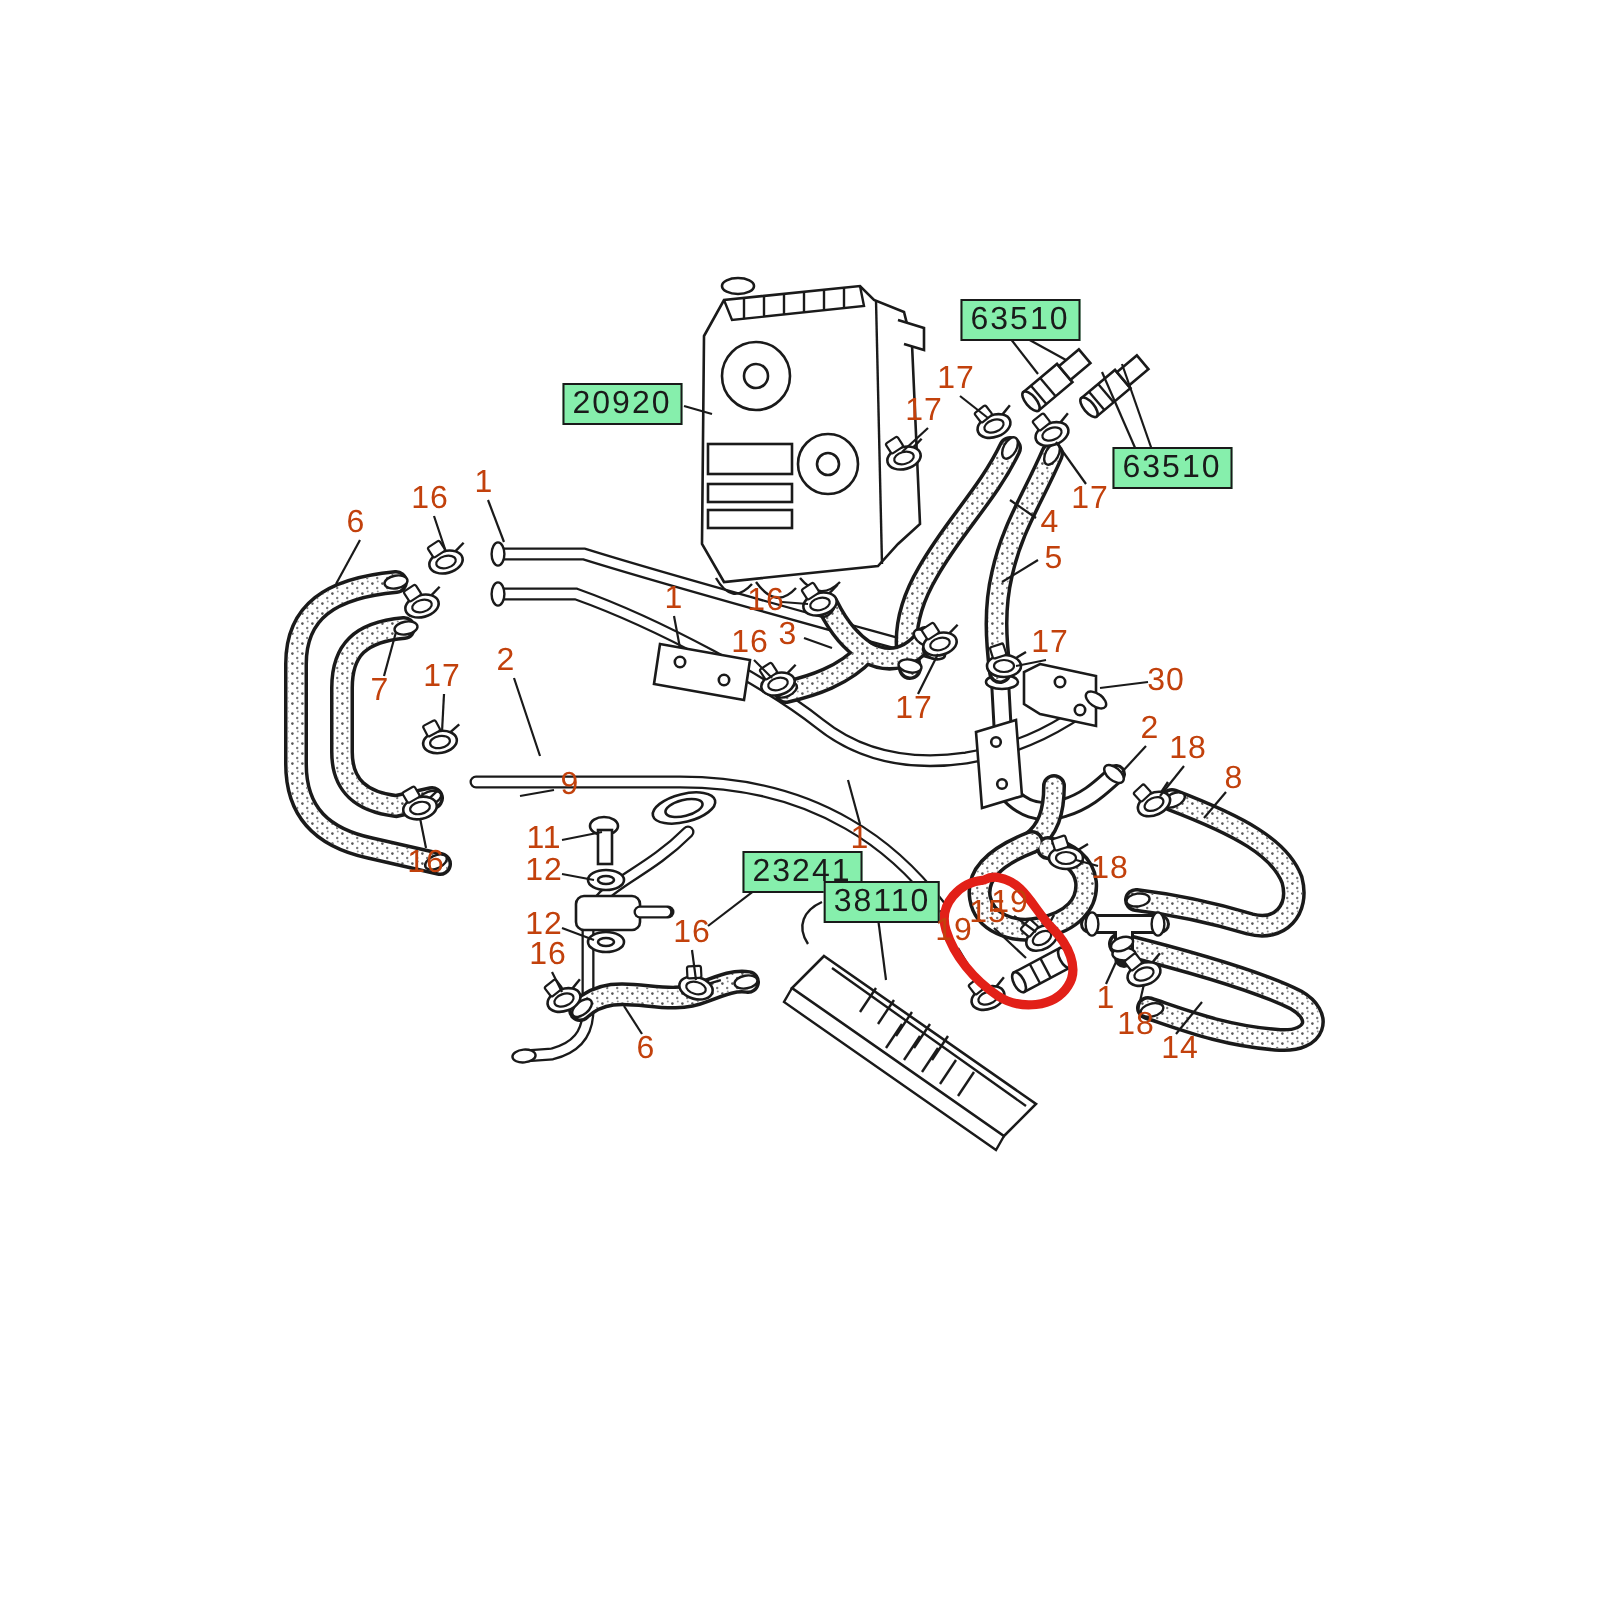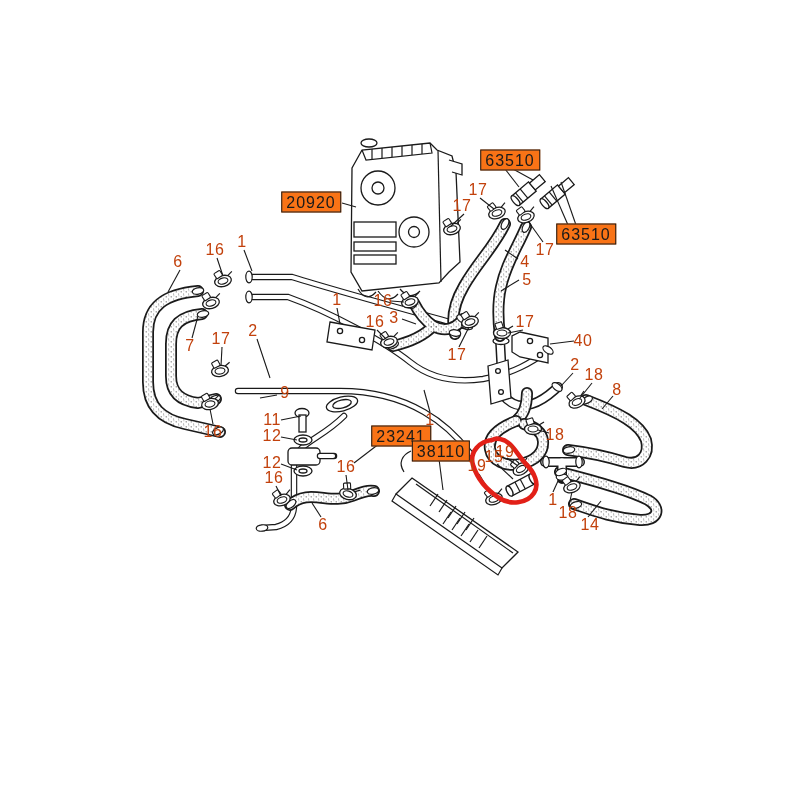--- a/index.html
+++ b/index.html
@@ -2,21 +2,21 @@
 <html><head>
 <meta charset="utf-8">
 <style>
   html,body{margin:0;padding:0;background:#fff;}
   #stage{position:relative;width:800px;height:800px;background:#fff;overflow:hidden;
          font-family:"Liberation Sans",sans-serif;color:#1a1a1a;}
   #art{position:absolute;left:0;top:0;}
   .co{position:absolute;transform:translate(-50%,-50%);font-size:16px;letter-spacing:.5px;
       color:#c2410c;user-select:none;}
   .pbox{position:absolute;transform:translate(-50%,-50%);border:1.6px solid #1a1a1a;
-        background:#f97316;padding:0 4px;font-size:16px;line-height:19px;letter-spacing:1px;}
+        background:#86efac;padding:0 4px;font-size:16px;line-height:19px;letter-spacing:1px;}
   
   .t1{stroke:#1a1a1a;stroke-width:12;fill:none;stroke-linecap:round;}
   .t2{stroke:#fff;stroke-width:8.5;fill:none;stroke-linecap:round;}
   .t3{stroke:url(#speck);stroke-width:8.5;fill:none;stroke-linecap:round;}
   .p1{stroke:#1a1a1a;stroke-width:6.5;fill:none;stroke-linecap:round;}
   .p2{stroke:#fff;stroke-width:4.2;fill:none;stroke-linecap:round;}
   .w1{stroke:#1a1a1a;stroke-width:10;fill:none;stroke-linecap:round;}
   .w2{stroke:#fff;stroke-width:7;fill:none;stroke-linecap:round;}
   .thin{stroke:#1a1a1a;stroke-width:1.2;fill:none;}
   .ln{stroke:#1a1a1a;stroke-width:1.1;}
@@ -363,21 +363,21 @@
 <div class="co" style="left:375px;top:322px">16</div>
 <div class="co" style="left:394px;top:318px">3</div>
 <div class="co" style="left:457px;top:355px">17</div>
 <div class="co" style="left:430px;top:420px">1</div>
 <div class="co" style="left:462px;top:206px">17</div>
 <div class="co" style="left:478px;top:190px">17</div>
 <div class="co" style="left:545px;top:250px">17</div>
 <div class="co" style="left:525px;top:262px">4</div>
 <div class="co" style="left:527px;top:280px">5</div>
 <div class="co" style="left:525px;top:322px">17</div>
-<div class="co" style="left:583px;top:341px">40</div>
+<div class="co" style="left:583px;top:341px">30</div>
 <div class="co" style="left:575px;top:365px">2</div>
 <div class="co" style="left:594px;top:375px">18</div>
 <div class="co" style="left:617px;top:390px">8</div>
 <div class="co" style="left:555px;top:435px">18</div>
 <div class="co" style="left:505px;top:452px">19</div>
 <div class="co" style="left:494px;top:457px">15</div>
 <div class="co" style="left:477px;top:466px">19</div>
 <div class="co" style="left:553px;top:500px">1</div>
 <div class="co" style="left:568px;top:513px">18</div>
 <div class="co" style="left:590px;top:525px">14</div>

